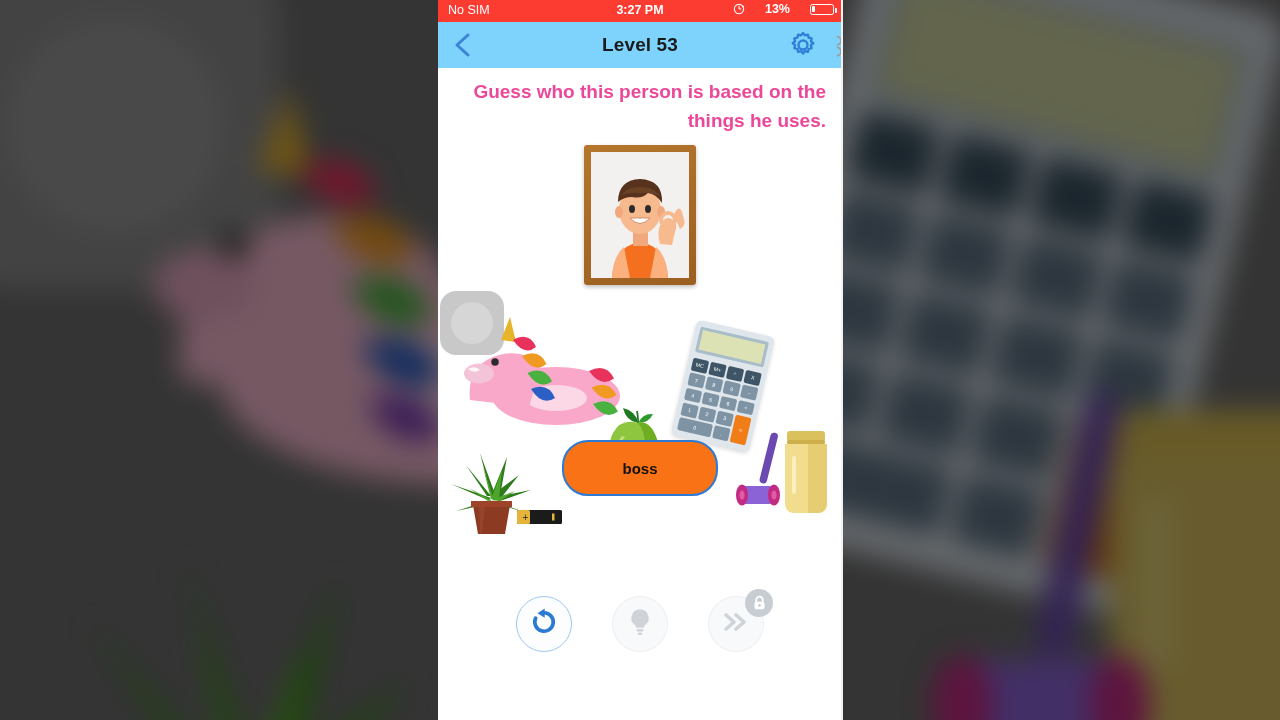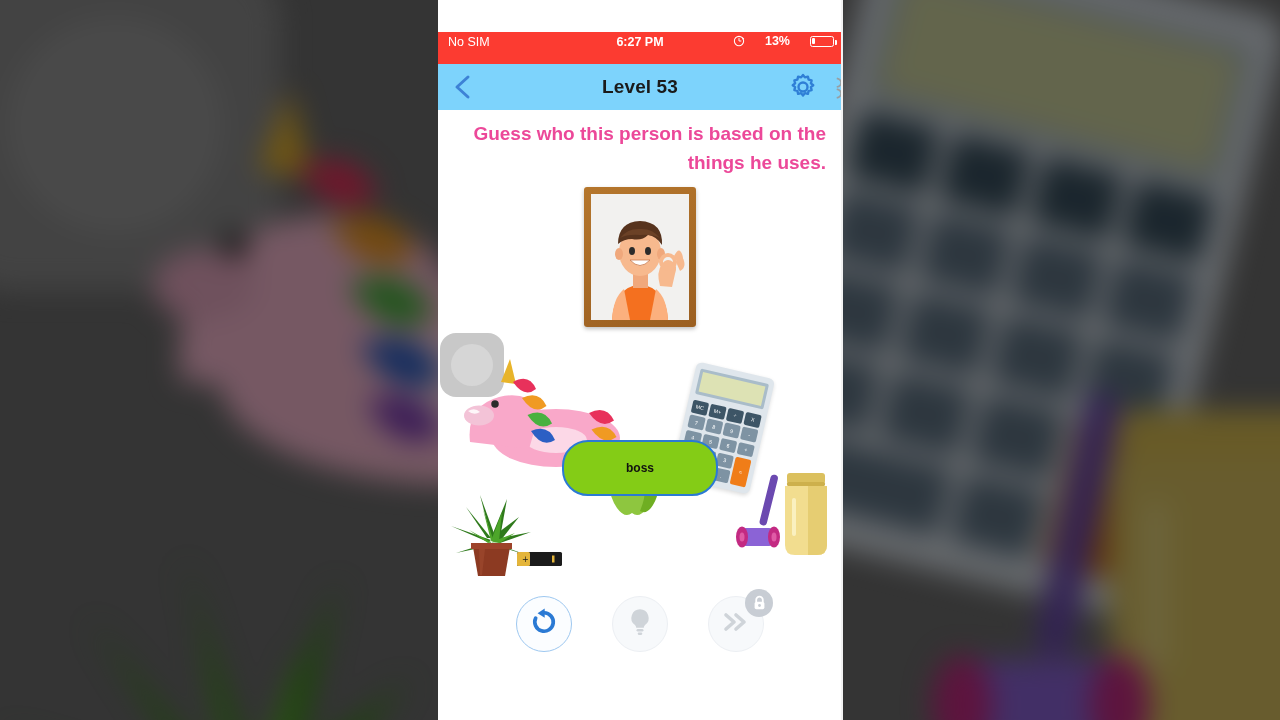--- a/index.html
+++ b/index.html
@@ -33,27 +33,26 @@
   #phone{
     position:absolute;
     left:438px;top:0;
     width:404px;height:720px;
     background:#ffffff;
     overflow:hidden;
   }
 
   
   #statusbar{
-    height:32px;
+    height:22px;
     background:#fc3b31;
     color:#ffffff;
     display:flex;align-items:center;
     font-size:12.5px;
     position:relative;
-    margin-top:32px;
   }
   #statusbar .sb-carrier{position:absolute;left:10px;top:3px;font-size:12.5px;}
   #statusbar .sb-time{position:absolute;left:0;right:0;text-align:center;font-weight:bold;font-size:12.5px;top:3px;}
   #statusbar .sb-right{position:absolute;right:8px;top:2px;display:flex;align-items:center;gap:20px;}
   .rotlock{display:inline-block;width:12px;height:12px;position:relative;}
   .batt-pct{font-size:12.5px;font-weight:bold;}
   .battery{position:relative;width:24px;height:11px;border:1.4px solid #fff;border-radius:2.5px;box-sizing:border-box;}
   .battery::after{content:"";position:absolute;right:-4px;top:3px;width:2px;height:5px;background:#fff;border-radius:0 1px 1px 0;}
   .battery .lvl{position:absolute;left:1.2px;top:1.2px;bottom:1.2px;width:13%;background:#fff;border-radius:1px;}
 
@@ -97,23 +96,23 @@
 
   
   #objects{position:relative;height:270px;margin-top:0;}
   .obj{position:absolute;}
 
   
   #answer-area{position:absolute;left:0;right:0;top:440px;}
   #answer-input{
     width:152px;height:52px;margin:0 auto;
     border:2px solid #2b7ad4;border-radius:26px;
-    background:#84cc16;
+    background:#f97316;
     display:flex;align-items:center;justify-content:center;
-    font-size:12px;font-weight:bold;color:#111;
+    font-size:15px;font-weight:bold;color:#111;
     cursor:text;
   }
   #ok-btn{
     width:148px;height:49px;margin:29px auto 0 auto;
     background:#e9edf3;border-radius:25px;
     display:flex;align-items:center;justify-content:center;
     font-size:17px;font-weight:bold;color:#3d82d6;
     cursor:pointer;
   }
 
@@ -243,21 +242,21 @@
       <path d="M20 280 q40 -190 250 -230" stroke="#2b6fd0" stroke-width="12" fill="none"></path>
     </svg>
   </div>
   <div class="shade"></div>
 </div>
 
 <div id="phone">
 
   <div id="statusbar">
     <span class="sb-carrier">No SIM</span>
-    <span class="sb-time">6:27 PM</span>
+    <span class="sb-time">3:27 PM</span>
     <span class="sb-right">
       <span class="rotlock">
         <svg width="12" height="12" viewBox="0 0 16 16">
           <circle cx="8" cy="8" r="6.2" fill="none" stroke="#fff" stroke-width="1.4"></circle>
           <path d="M8 4.6 v3.4 h2.6" stroke="#fff" stroke-width="1.3" fill="none" stroke-linecap="round"></path>
           <path d="M12.6 3 l2.4 1.6 l-2.4 1.6z" fill="#fff"></path>
         </svg>
       </span>
       <span class="batt-pct">13%</span>
       <span class="battery">

